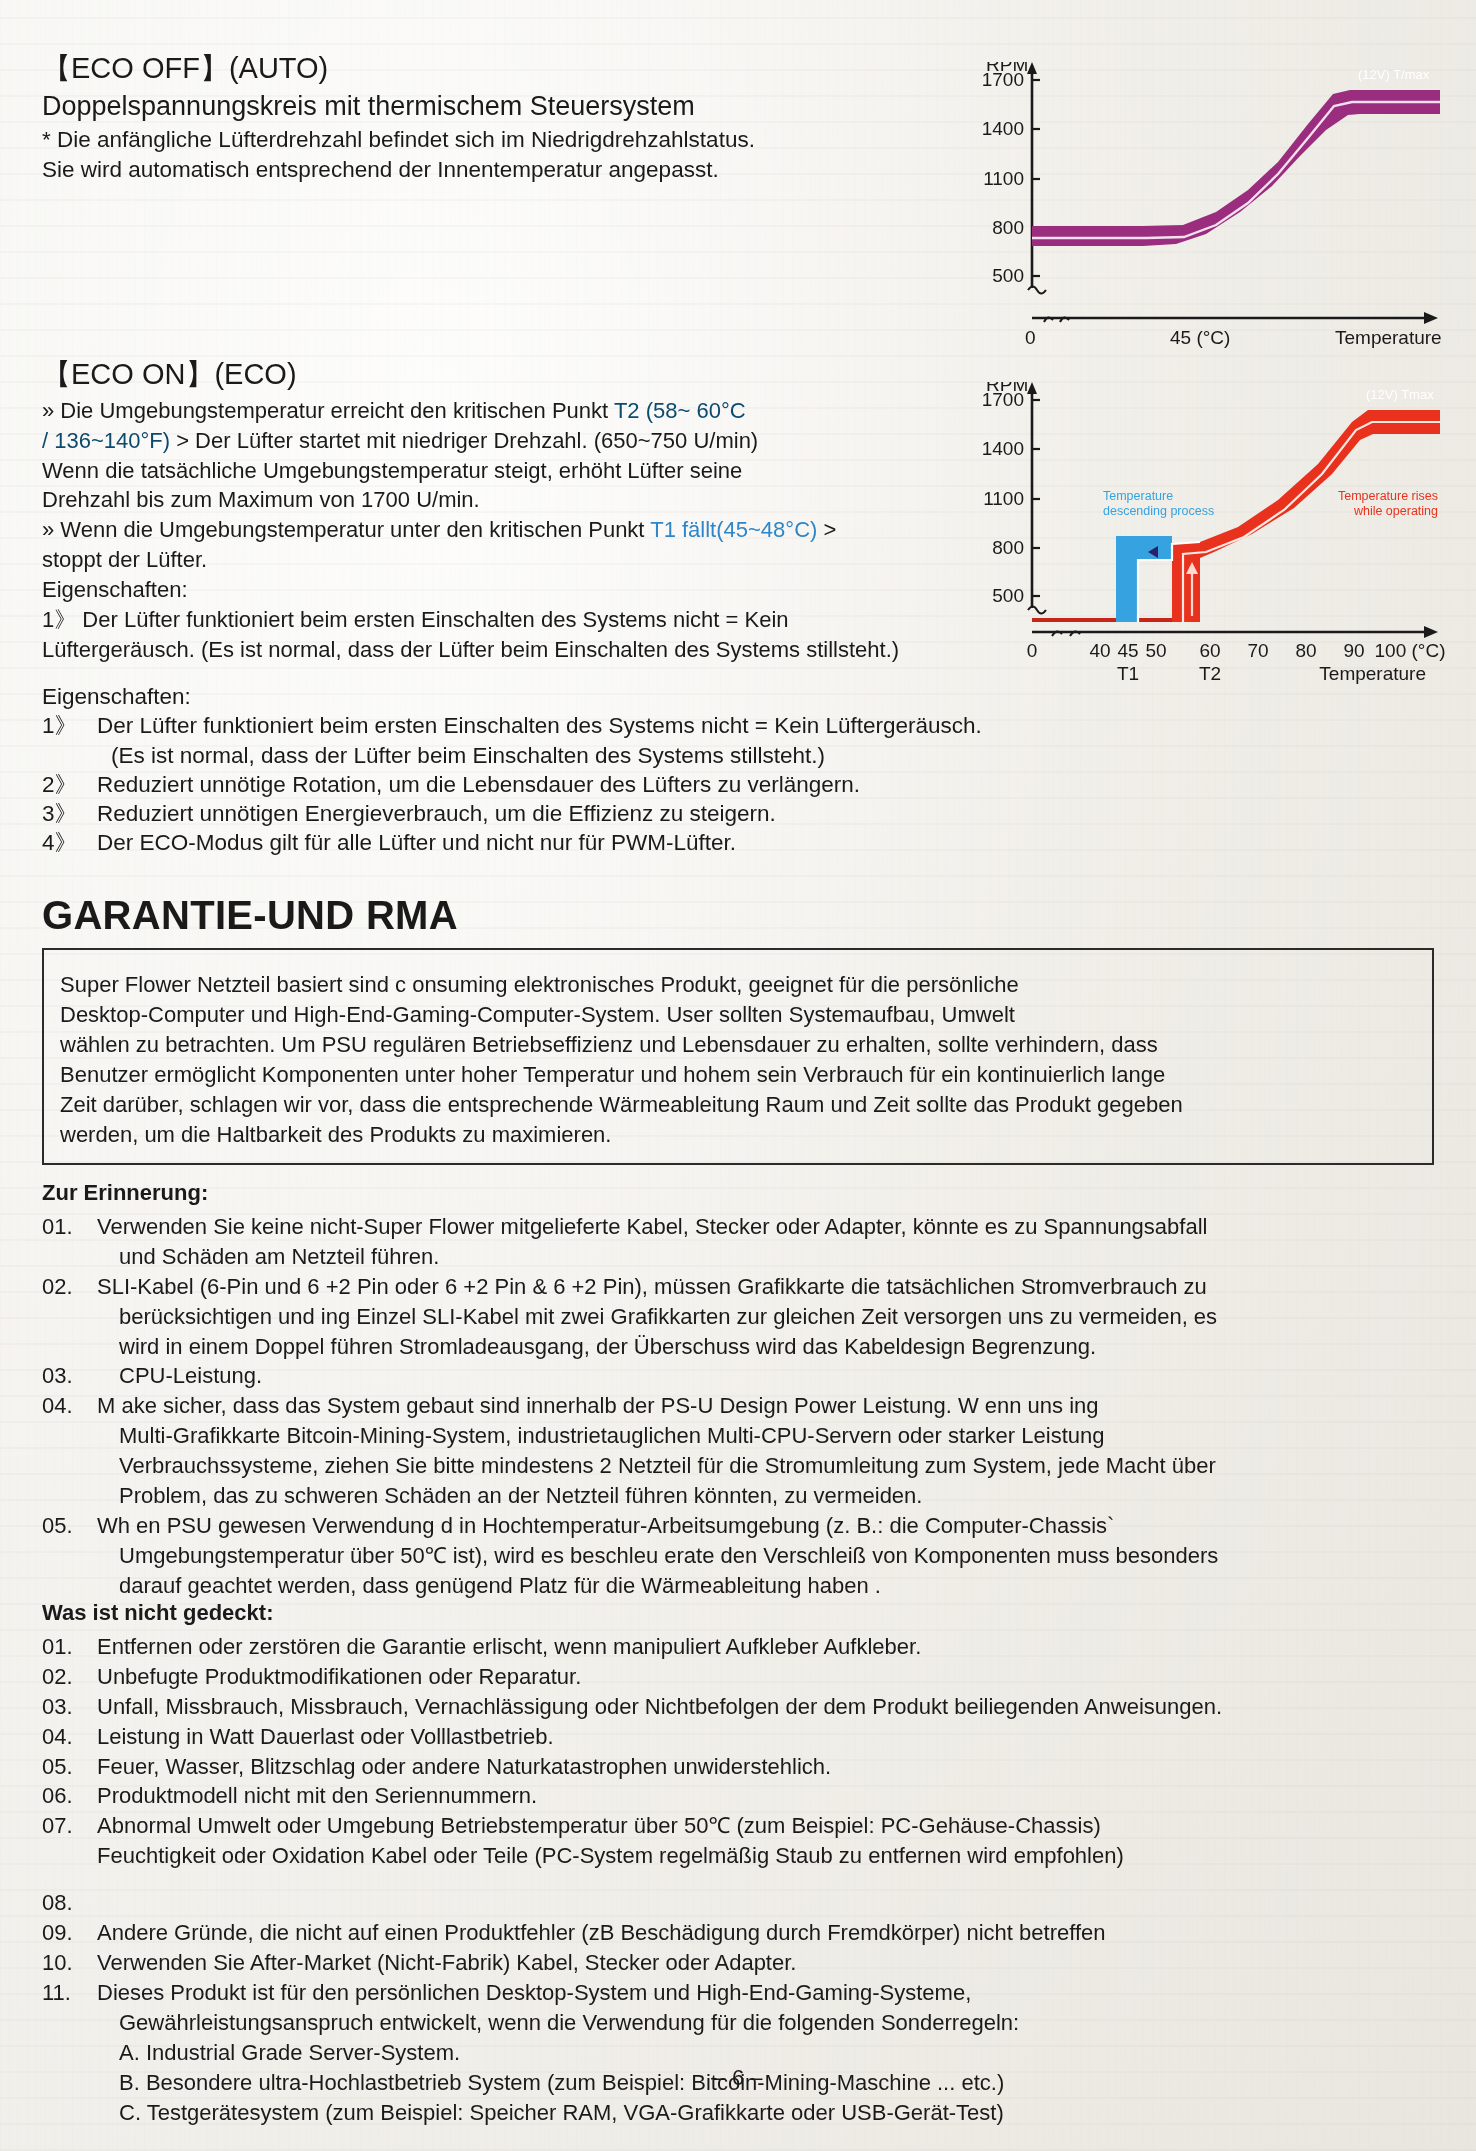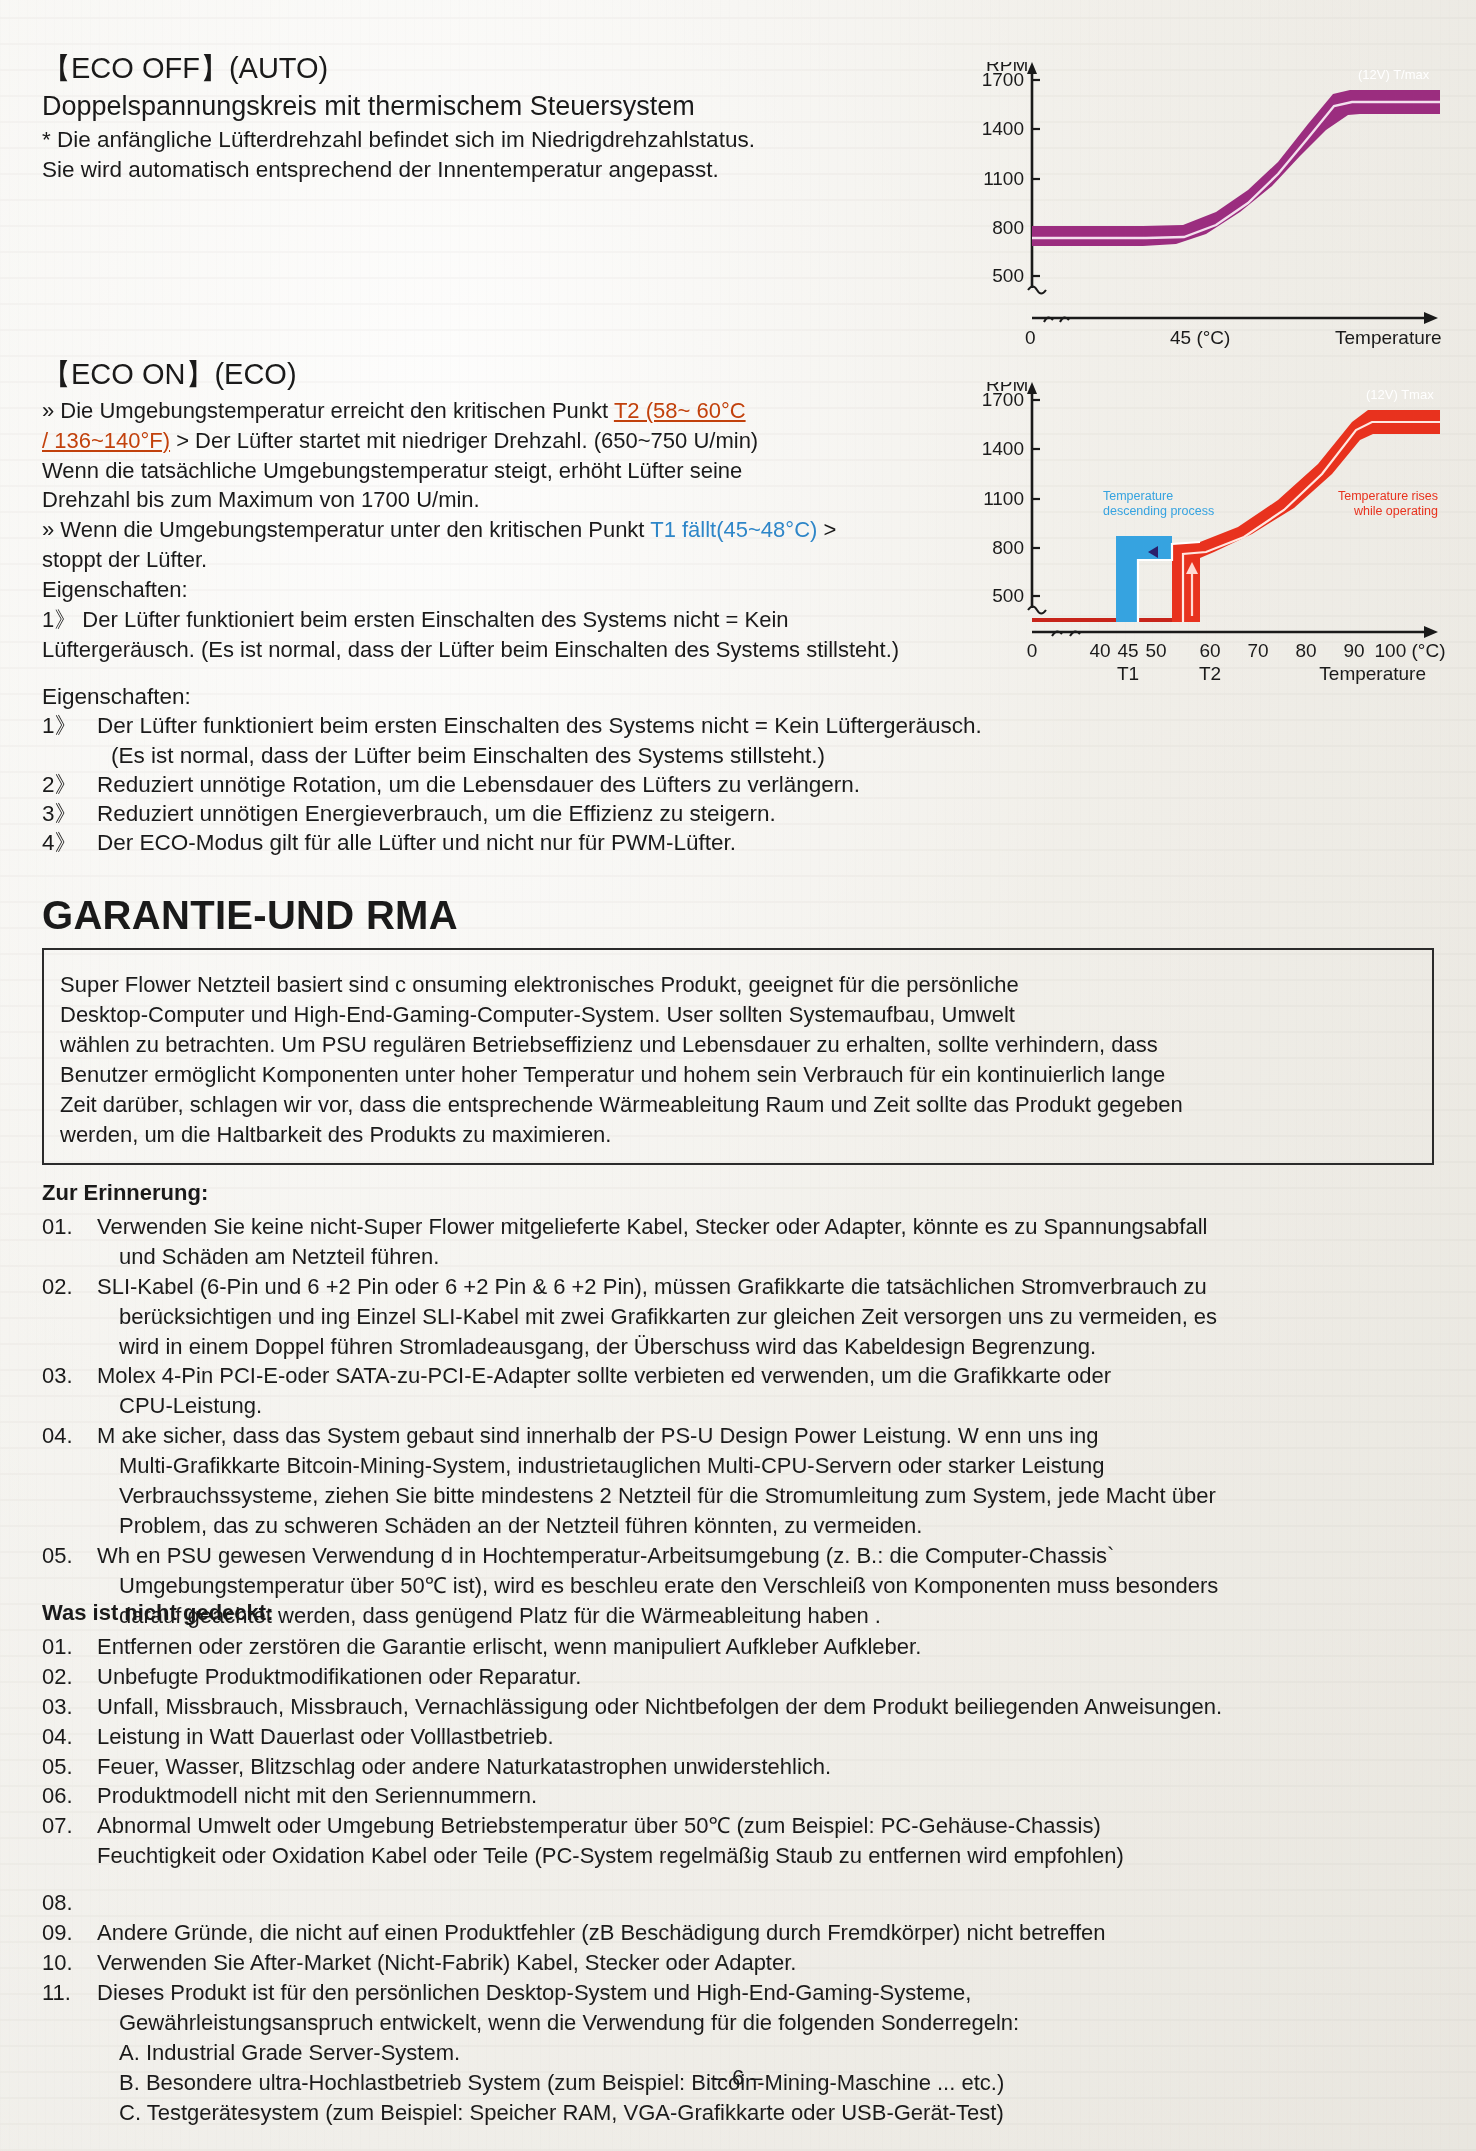--- a/index.html
+++ b/index.html
@@ -33,21 +33,21 @@
 
   h1.title{
     font-size:40px; font-weight:700; letter-spacing:.3px; margin:0;
     font-family:"Liberation Sans", sans-serif;
   }
 
   .hd{font-size:27px; line-height:1.13; margin:0;}
   .bd{font-size:22.5px; line-height:1.30; margin:0;}
   .bd2{font-size:22px; line-height:1.36; margin:0;}
   .b{font-weight:700;}
-  .red{color:#c2410c;text-decoration:underline;}
+  .red{color:#0c4a6e;}
   .blue{color:#2e86c8;}
 
   ul.plain{list-style:none; margin:0; padding:0;}
   ul.plain li{margin:0;}
 
   .num-li{display:flex; gap:9px;}
   .num-li .n{flex:0 0 auto; min-width:35px;}
   .num-li .t{flex:1 1 auto;}
 
   .warnbox{
@@ -271,21 +271,20 @@
           <span class="n" style="min-width: 46px;">02.</span>
           <span class="t">
             <div>SLI-Kabel (6-Pin und 6 +2 Pin oder 6 +2 Pin &amp; 6 +2 Pin), müssen Grafikkarte die tatsächlichen Stromverbrauch zu</div>
             <div style="padding-left: 22px;">berücksichtigen und ing Einzel SLI-Kabel mit zwei Grafikkarten zur gleichen Zeit versorgen uns zu vermeiden, es</div>
             <div style="padding-left: 22px;">wird in einem Doppel führen Stromladeausgang, der Überschuss wird das Kabeldesign Begrenzung.</div>
           </span>
         </li>
         <li class="num-li bd2" style="margin-top: 0px;">
           <span class="n" style="min-width: 46px;">03.</span>
           <span class="t">
-            <div>Molex 4-Pin PCI-E-oder SATA-zu-PCI-E-Adapter sollte verbieten ed verwenden, um die Grafikkarte oder</div>
             <div style="padding-left: 22px;">CPU-Leistung.</div>
           </span>
         </li>
         <li class="num-li bd2" style="margin-top: 0px;">
           <span class="n" style="min-width: 46px;">04.</span>
           <span class="t">
             <div>M ake sicher, dass das System gebaut sind innerhalb der PS-U Design Power Leistung. W enn uns  ing</div>
             <div style="padding-left: 22px;">Multi-Grafikkarte Bitcoin-Mining-System, industrietauglichen Multi-CPU-Servern oder starker Leistung</div>
             <div style="padding-left: 22px;">Verbrauchssysteme, ziehen Sie bitte mindestens 2 Netzteil für die Stromumleitung zum System, jede Macht über</div>
             <div style="padding-left: 22px;">Problem, das zu schweren Schäden an der Netzteil führen könnten, zu vermeiden.</div>

